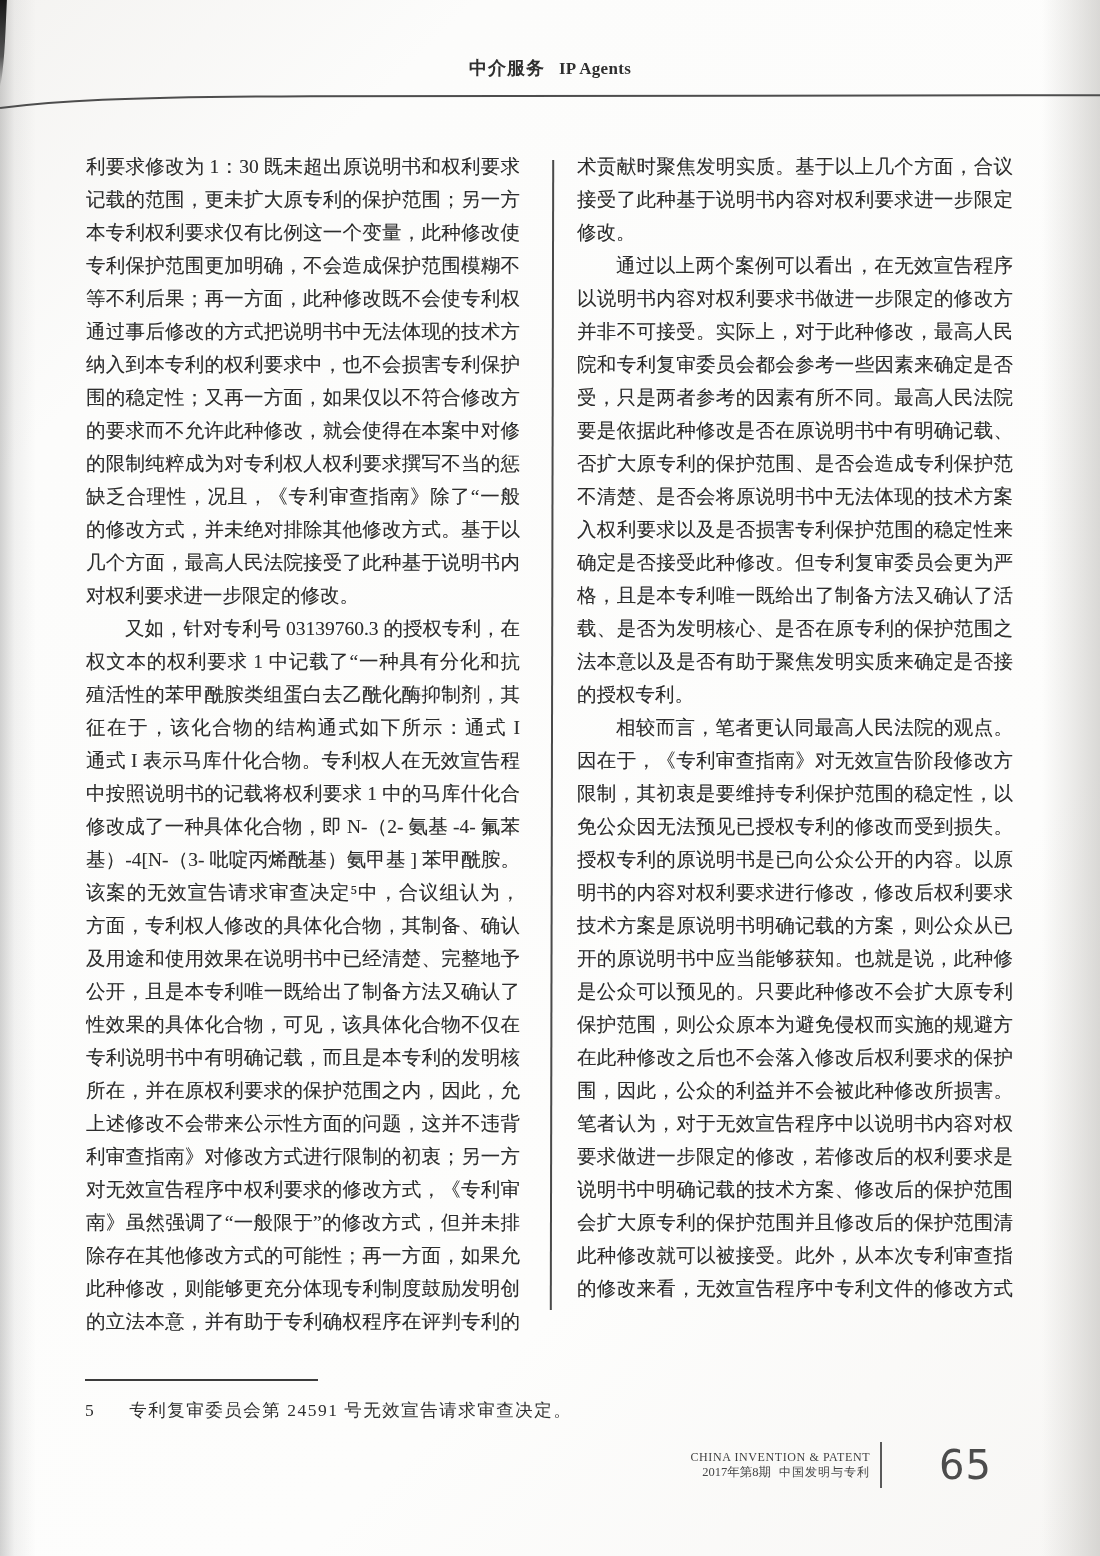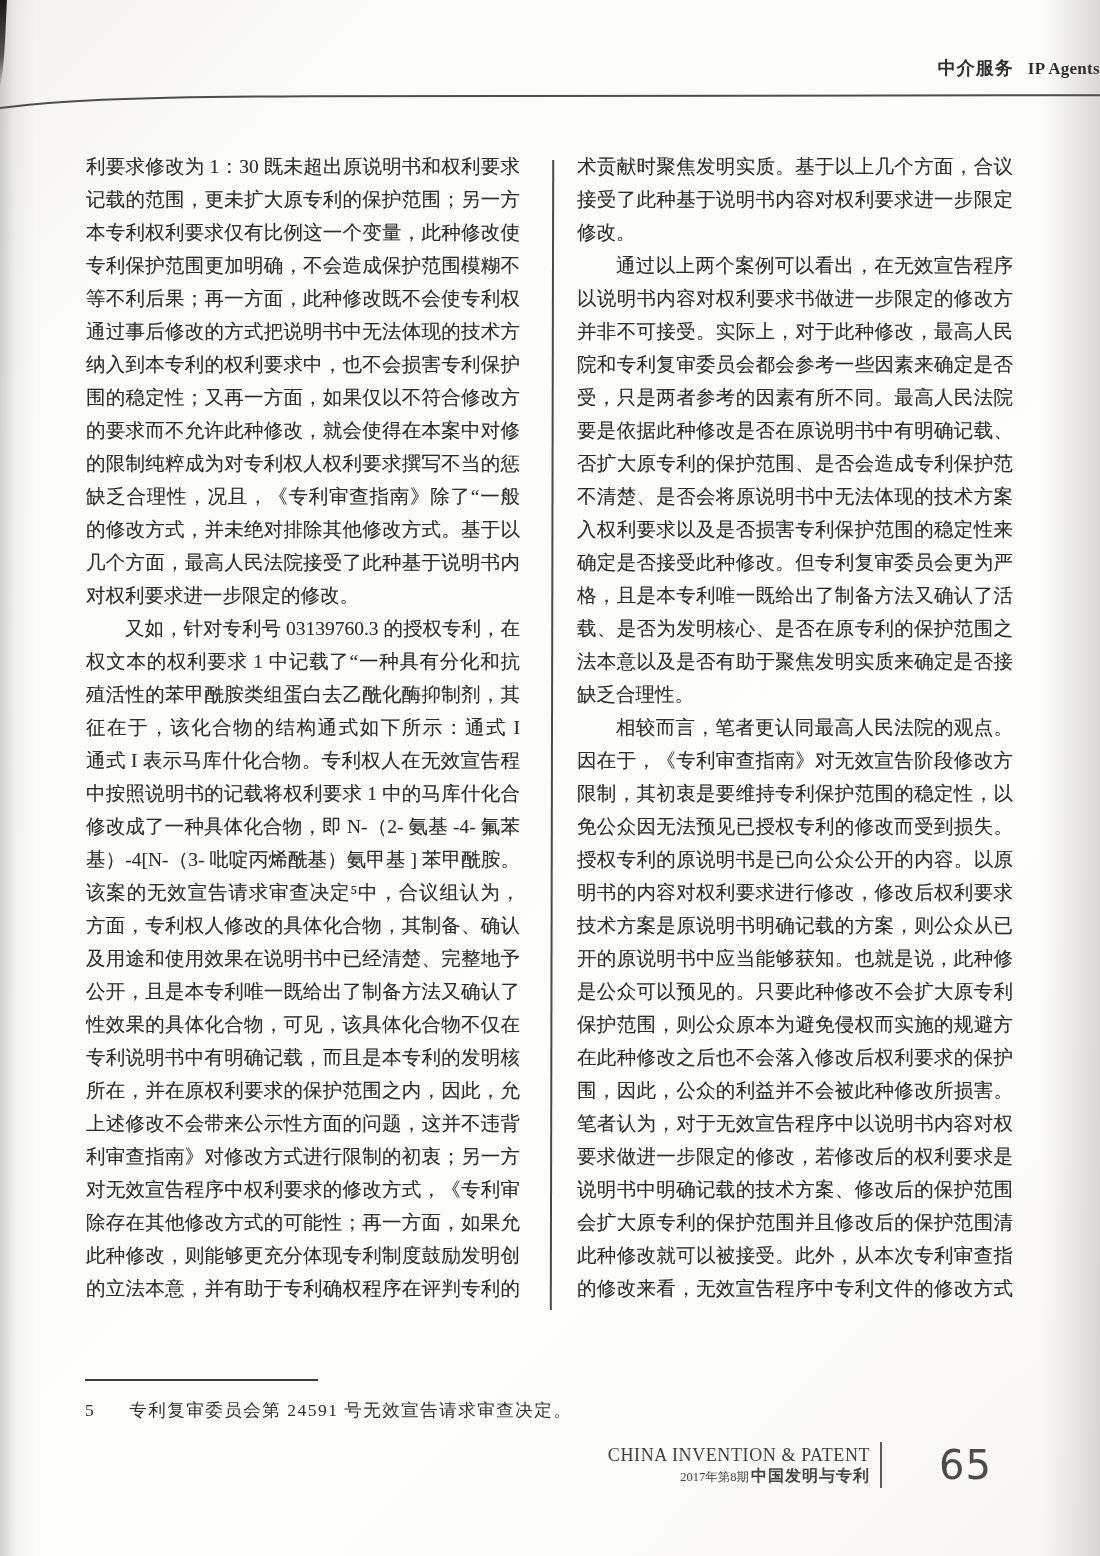--- a/index.html
+++ b/index.html
@@ -28,21 +28,21 @@
   .corner-sliver{
     position:absolute;left:-2px;top:-3px;width:7px;height:92px;
     background:linear-gradient(to bottom,#141414,#555 65%,rgba(120,120,120,0));
     border-radius:0 0 70% 40%;
     transform:rotate(2.5deg);
   }
   .header-rule-svg{position:absolute;left:0;top:80px;}
   
   .page-header{
     position:absolute;left:0;right:0;top:56px;
-    text-align:right;color:#2f2f2f;
+    text-align:center;color:#2f2f2f;
   }
   .page-header .cn{font-size:18px;font-weight:700;letter-spacing:1px;}
   .page-header .en{font-size:17px;font-weight:700;margin-left:14px;letter-spacing:.3px;}
   
   .column{
     position:absolute;top:150px;
     font-size:19.5px;line-height:33px;color:#2d2d2d;
     text-shadow:0 0 .4px rgba(40,40,40,.35);
   }
   .col-left{left:86px;width:434px;}
@@ -67,23 +67,23 @@
     position:absolute;left:85px;top:1398px;
     display:flex;gap:34px;align-items:baseline;
     font-size:17.5px;color:#2f2f2f;letter-spacing:1.5px;
   }
   
   .page-footer{
     position:absolute;right:108px;bottom:68px;
     display:flex;align-items:center;gap:10px;color:#454545;
   }
   .footer-text{text-align:right;line-height:1.25;}
-  .footer-en{font-size:18px;letter-spacing:.6px;color:#3e3e3e;}
+  .footer-en{font-size:12px;letter-spacing:.6px;color:#3e3e3e;}
   .footer-cn{font-size:12.5px;color:#454545;}
-  .footer-cn .journal{font-size:16px;font-weight:700;margin-left:2px;letter-spacing:1px;}
+  .footer-cn .journal{font-size:12px;font-weight:400;margin-left:8px;letter-spacing:1px;}
   .footer-divider{width:2px;height:46px;background:#5a5a5a;}
   .page-number{
     font-family:"DejaVu Sans","Liberation Sans",sans-serif;
     font-size:40px;color:#4c4c4c;line-height:1;letter-spacing:1px;margin-left:47px;
   }
 </style>
 </head>
 <body>
 
 <div class="page">
@@ -126,20 +126,21 @@
       <div class="line">该案的无效宣告请求审查决定⁵中，合议组认为，一</div>
       <div class="line">方面，专利权人修改的具体化合物，其制备、确认以</div>
       <div class="line">及用途和使用效果在说明书中已经清楚、完整地予以</div>
       <div class="line">公开，且是本专利唯一既给出了制备方法又确认了活</div>
       <div class="line">性效果的具体化合物，可见，该具体化合物不仅在本</div>
       <div class="line">专利说明书中有明确记载，而且是本专利的发明核心</div>
       <div class="line">所在，并在原权利要求的保护范围之内，因此，允许</div>
       <div class="line">上述修改不会带来公示性方面的问题，这并不违背《专</div>
       <div class="line">利审查指南》对修改方式进行限制的初衷；另一方面，</div>
       <div class="line">对无效宣告程序中权利要求的修改方式，《专利审查指</div>
+      <div class="line">南》虽然强调了“一般限于”的修改方式，但并未排</div>
       <div class="line">除存在其他修改方式的可能性；再一方面，如果允许</div>
       <div class="line">此种修改，则能够更充分体现专利制度鼓励发明创造</div>
       <div class="line">的立法本意，并有助于专利确权程序在评判专利的技</div>
     </div>
   <div class="column-divider"></div>
   <div class="column col-right">
       <div class="line">术贡献时聚焦发明实质。基于以上几个方面，合议组</div>
       <div class="line">接受了此种基于说明书内容对权利要求进一步限定的</div>
       <div class="line end">修改。</div>
       <div class="line indent">通过以上两个案例可以看出，在无效宣告程序中</div>
@@ -148,21 +149,21 @@
       <div class="line">院和专利复审委员会都会参考一些因素来确定是否接</div>
       <div class="line">受，只是两者参考的因素有所不同。最高人民法院主</div>
       <div class="line">要是依据此种修改是否在原说明书中有明确记载、是</div>
       <div class="line">否扩大原专利的保护范围、是否会造成专利保护范围</div>
       <div class="line">不清楚、是否会将原说明书中无法体现的技术方案补</div>
       <div class="line">入权利要求以及是否损害专利保护范围的稳定性来</div>
       <div class="line">确定是否接受此种修改。但专利复审委员会更为严</div>
       <div class="line">格，且是本专利唯一既给出了制备方法又确认了活</div>
       <div class="line">载、是否为发明核心、是否在原专利的保护范围之内、</div>
       <div class="line">法本意以及是否有助于聚焦发明实质来确定是否接</div>
-      <div class="line end">缺乏合理性。</div>
+      <div class="line end">的授权专利。</div>
       <div class="line indent">相较而言，笔者更认同最高人民法院的观点。原</div>
       <div class="line">因在于，《专利审查指南》对无效宣告阶段修改方式的</div>
       <div class="line">限制，其初衷是要维持专利保护范围的稳定性，以避</div>
       <div class="line">免公众因无法预见已授权专利的修改而受到损失。而</div>
       <div class="line">授权专利的原说明书是已向公众公开的内容。以原说</div>
       <div class="line">明书的内容对权利要求进行修改，修改后权利要求的</div>
       <div class="line">技术方案是原说明书明确记载的方案，则公众从已公</div>
       <div class="line">开的原说明书中应当能够获知。也就是说，此种修改</div>
       <div class="line">是公众可以预见的。只要此种修改不会扩大原专利的</div>
       <div class="line">保护范围，则公众原本为避免侵权而实施的规避方案</div>

